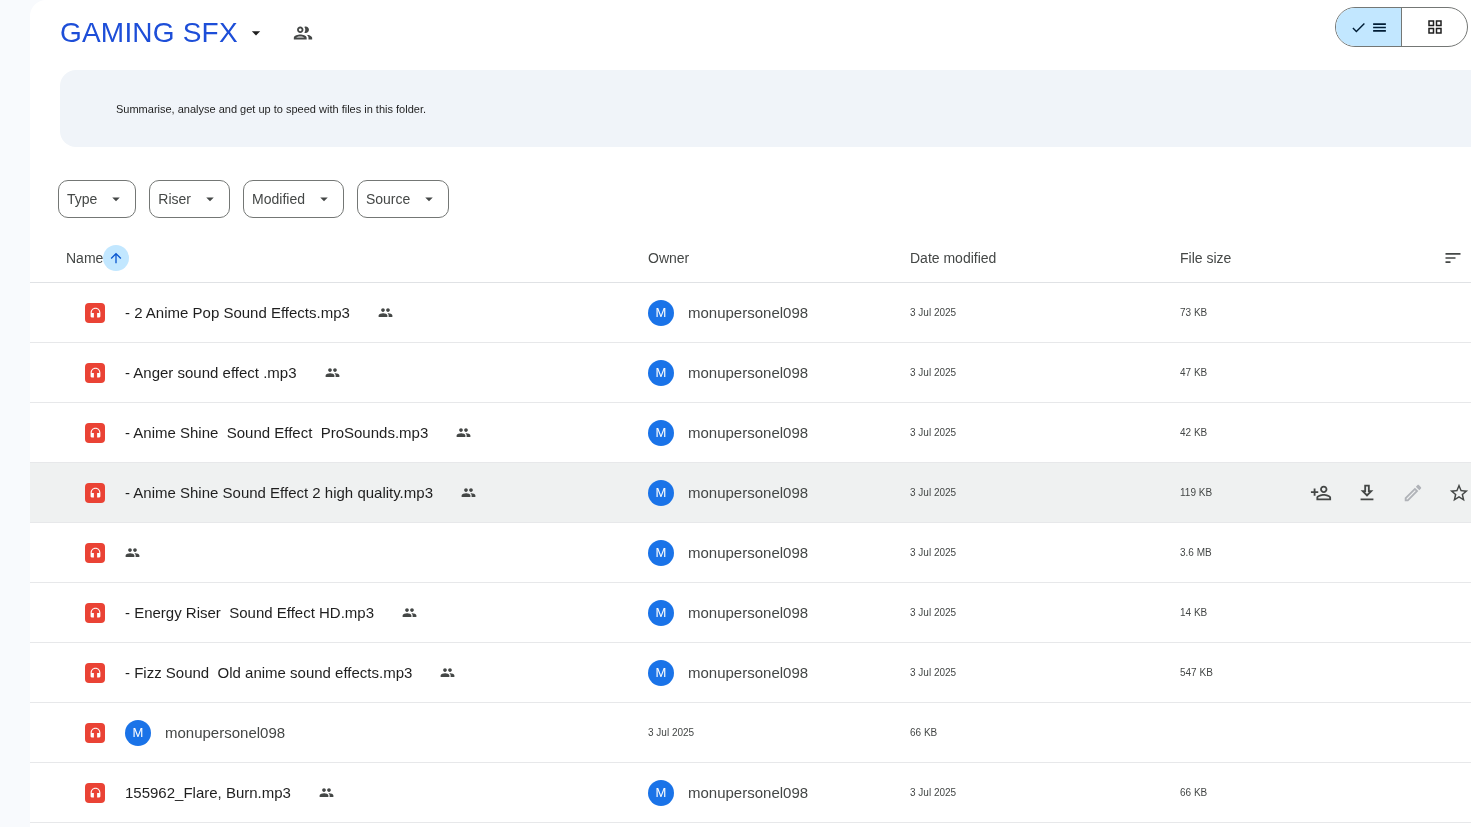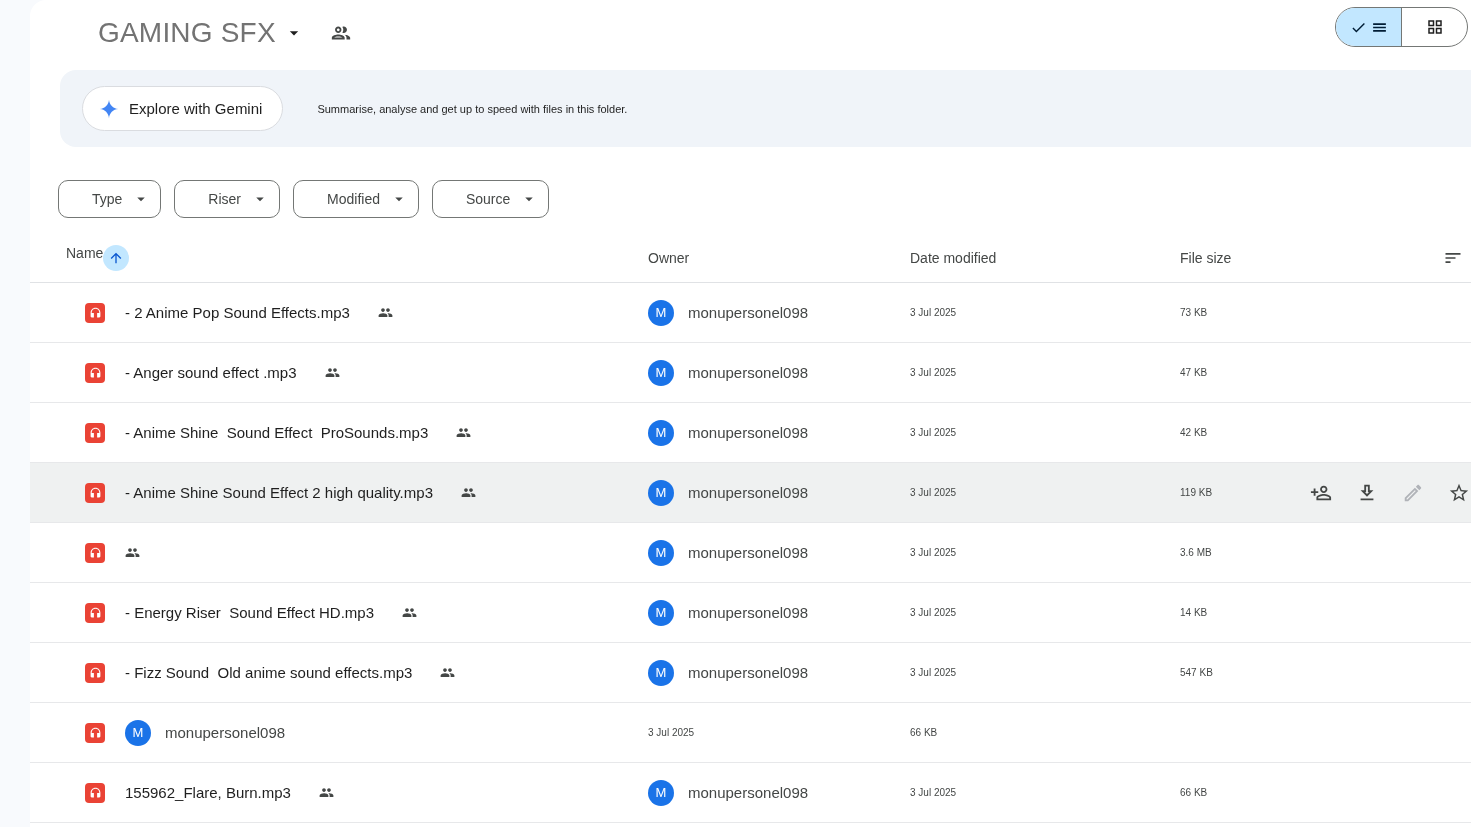--- a/index.html
+++ b/index.html
@@ -14,21 +14,21 @@
     background: #ffffff;
     border-top-left-radius: 16px;
   }
   
   .topbar {
     position: relative;
     height: 55px;
     padding: 10px 0 0 30px;
     display: flex; align-items: center;
   }
-  .folder-title { font-size: 28px; font-weight: 400; color: #737373; letter-spacing: .2px; margin-left: 38px; }
+  .folder-title { font-size: 28px; font-weight: 400; color: #1d4ed8; letter-spacing: .2px; }
   .title-caret { margin-left: 8px; display: inline-flex; }
   .title-people { margin-left: 26px; display: inline-flex; }
   .icon { display: inline-flex; align-items: center; justify-content: center; }
 
   .view-toggle {
     position: absolute; right: 3px; top: 7px;
     height: 40px; width: 133px;
     border: 1px solid #747775; border-radius: 20px;
     display: flex; overflow: hidden; background: #fff;
   }
@@ -56,37 +56,37 @@
     font-size: 15px; font-weight: 500; color: #1f1f1f;
     cursor: pointer;
   }
   .banner-text { margin-left: 34px; font-size: 11px; font-weight: 500; color: #1f1f1f; }
 
   
   .chips { margin: 33px 0 0 28px; display: flex; gap: 13px; }
   .chip {
     height: 38px; border: 1px solid #747775; border-radius: 10px;
     display: inline-flex; align-items: center; gap: 10px;
-    padding: 0 10px 0 33px;
+    padding: 0 10px 0 8px;
     font-size: 14px; font-weight: 500; color: #444746;
     background: #fff; cursor: pointer;
   }
 
   
   .grid-cols {
     display: grid;
     grid-template-columns: 95px 523px 262px 270px 130px 1fr;
     align-items: center;
   }
   .thead {
     margin-top: 15px; height: 50px;
     border-bottom: 1px solid #e0e2e5;
     font-size: 14px; font-weight: 500; color: #444746;
   }
-  .thead .name-head { grid-column: 1 / span 2; padding-left: 36px; display: flex; align-items: flex-start; }
+  .thead .name-head { grid-column: 1 / span 2; padding-left: 36px; display: flex; align-items: center; }
   .sort-pill {
     width: 26px; height: 26px; border-radius: 50%;
     background: var(--toggle-bg, #c2e7ff);
     display: inline-flex; align-items: center; justify-content: center;
     cursor: pointer;
   }
   .thead .settings { display: flex; justify-content: flex-end; padding-right: 8px; }
 
   .row {
     height: 60px;
@@ -158,28 +158,20 @@
         <span class="icon">
           <svg width="18" height="18" viewBox="0 0 24 24" fill="#1f1f1f">
               <path d="M3 3h8v8H3V3zm2 2v4h4V5H5zm8-2h8v8h-8V3zm2 2v4h4V5h-4zM3 13h8v8H3v-8zm2 2v4h4v-4H5zm8-2h8v8h-8v-8zm2 2v4h4v-4h-4z"></path>
             </svg>
         </span>
       </div>
     </div>
   </div>
 
   <div class="banner">
-    <button class="gemini-btn">
-      <span class="icon">
-        <svg width="20" height="20" viewBox="0 0 24 24" fill="#4285f4">
-            <path d="M12 1C12.4 7 17 11.6 23 12c-6 .4-10.6 5-11 11-.4-6-5-10.6-11-11C7 11.6 11.6 7 12 1z"></path>
-          </svg>
-      </span>
-      <span>Explore with Gemini</span>
-    </button>
     <span class="banner-text">Summarise, analyse and get up to speed with files in this folder.</span>
   </div>
 
   <div class="chips">
     <div class="chip">
       <span>Type</span>
       <span class="icon">
           <svg width="18" height="18" viewBox="0 0 24 24" fill="#444746">
             <path d="M7 10l5 5 5-5z"></path>
           </svg>

